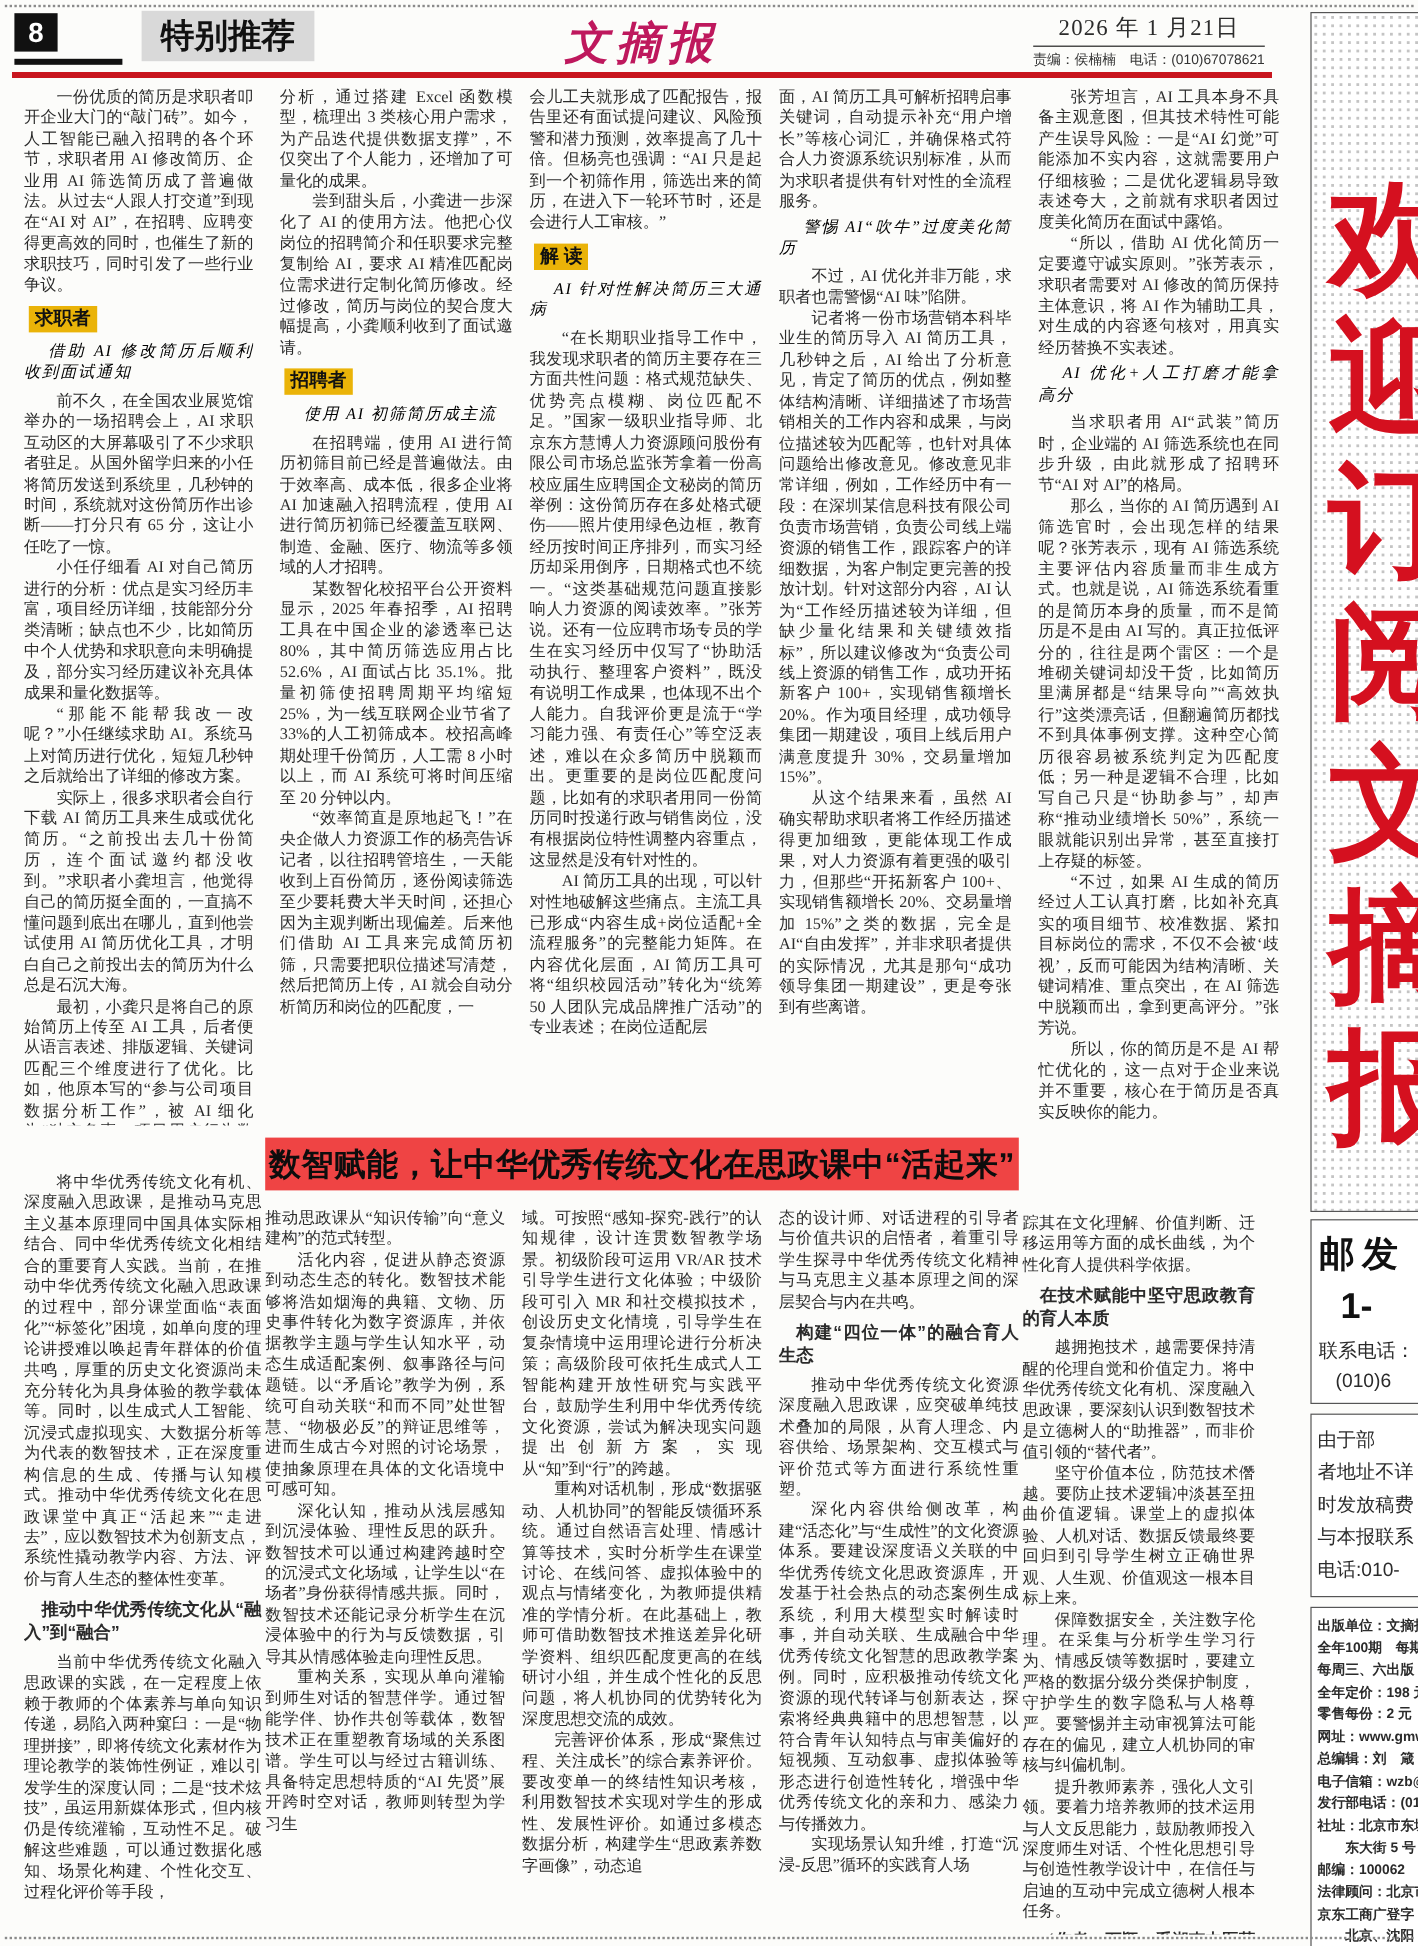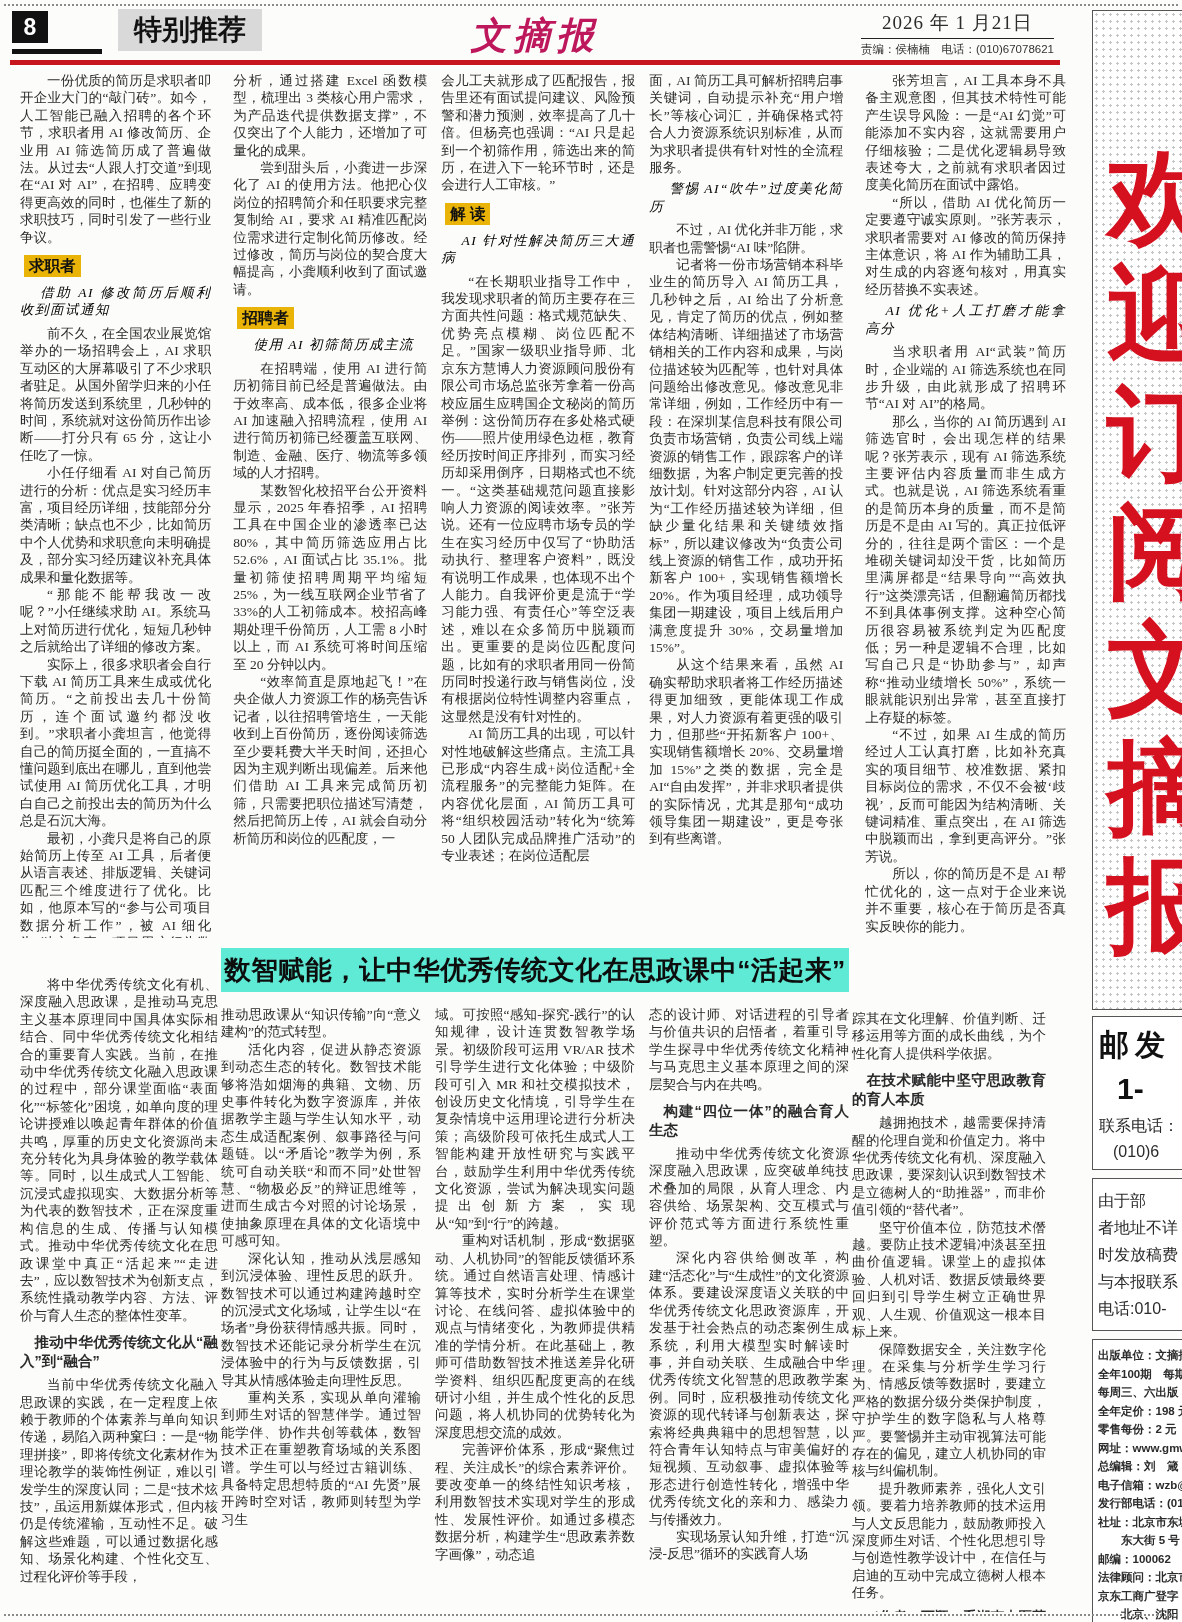--- a/index.html
+++ b/index.html
@@ -69,21 +69,21 @@
   .notice-box{margin-top:8px;border:1px solid #555;padding:8px 5px;background:#fff;
           font-family:"Liberation Sans","DejaVu Sans",sans-serif;font-size:16px;line-height:27px;}
   .info-box{margin-top:8px;border:1px solid #555;padding:6px 5px;background:#fff;
           font-family:"Liberation Sans","DejaVu Sans",sans-serif;font-size:11.5px;font-weight:bold;
           line-height:18.5px;white-space:nowrap;overflow:hidden;}
 
   
   .bottom-article{position:absolute;left:20px;top:948px;width:1048px;height:664px;display:flex;gap:3px;}
   .ba-col1{width:198px;height:100%;padding-top:28px;box-sizing:border-box;}
   .ba-mid{width:628px;display:flex;flex-direction:column;}
-  .banner2{height:44px;background:#5eead4;margin-bottom:14px;text-align:center;line-height:44px;
+  .banner2{height:44px;background:#ef4444;margin-bottom:14px;text-align:center;line-height:44px;
           font-family:"Liberation Sans","DejaVu Sans",sans-serif;font-weight:900;font-size:26.5px;
           color:#0d0d0d;letter-spacing:0.5px;white-space:nowrap;overflow:hidden;}
   .ba-midcols{flex:1;display:flex;gap:14px;overflow:hidden;}
   .ba-midcol{width:200px;height:100%;}
   .ba-col5{width:194px;height:100%;padding-top:62px;box-sizing:border-box;}
 </style>
 </head>
 <body>
 
 <div class="page">

